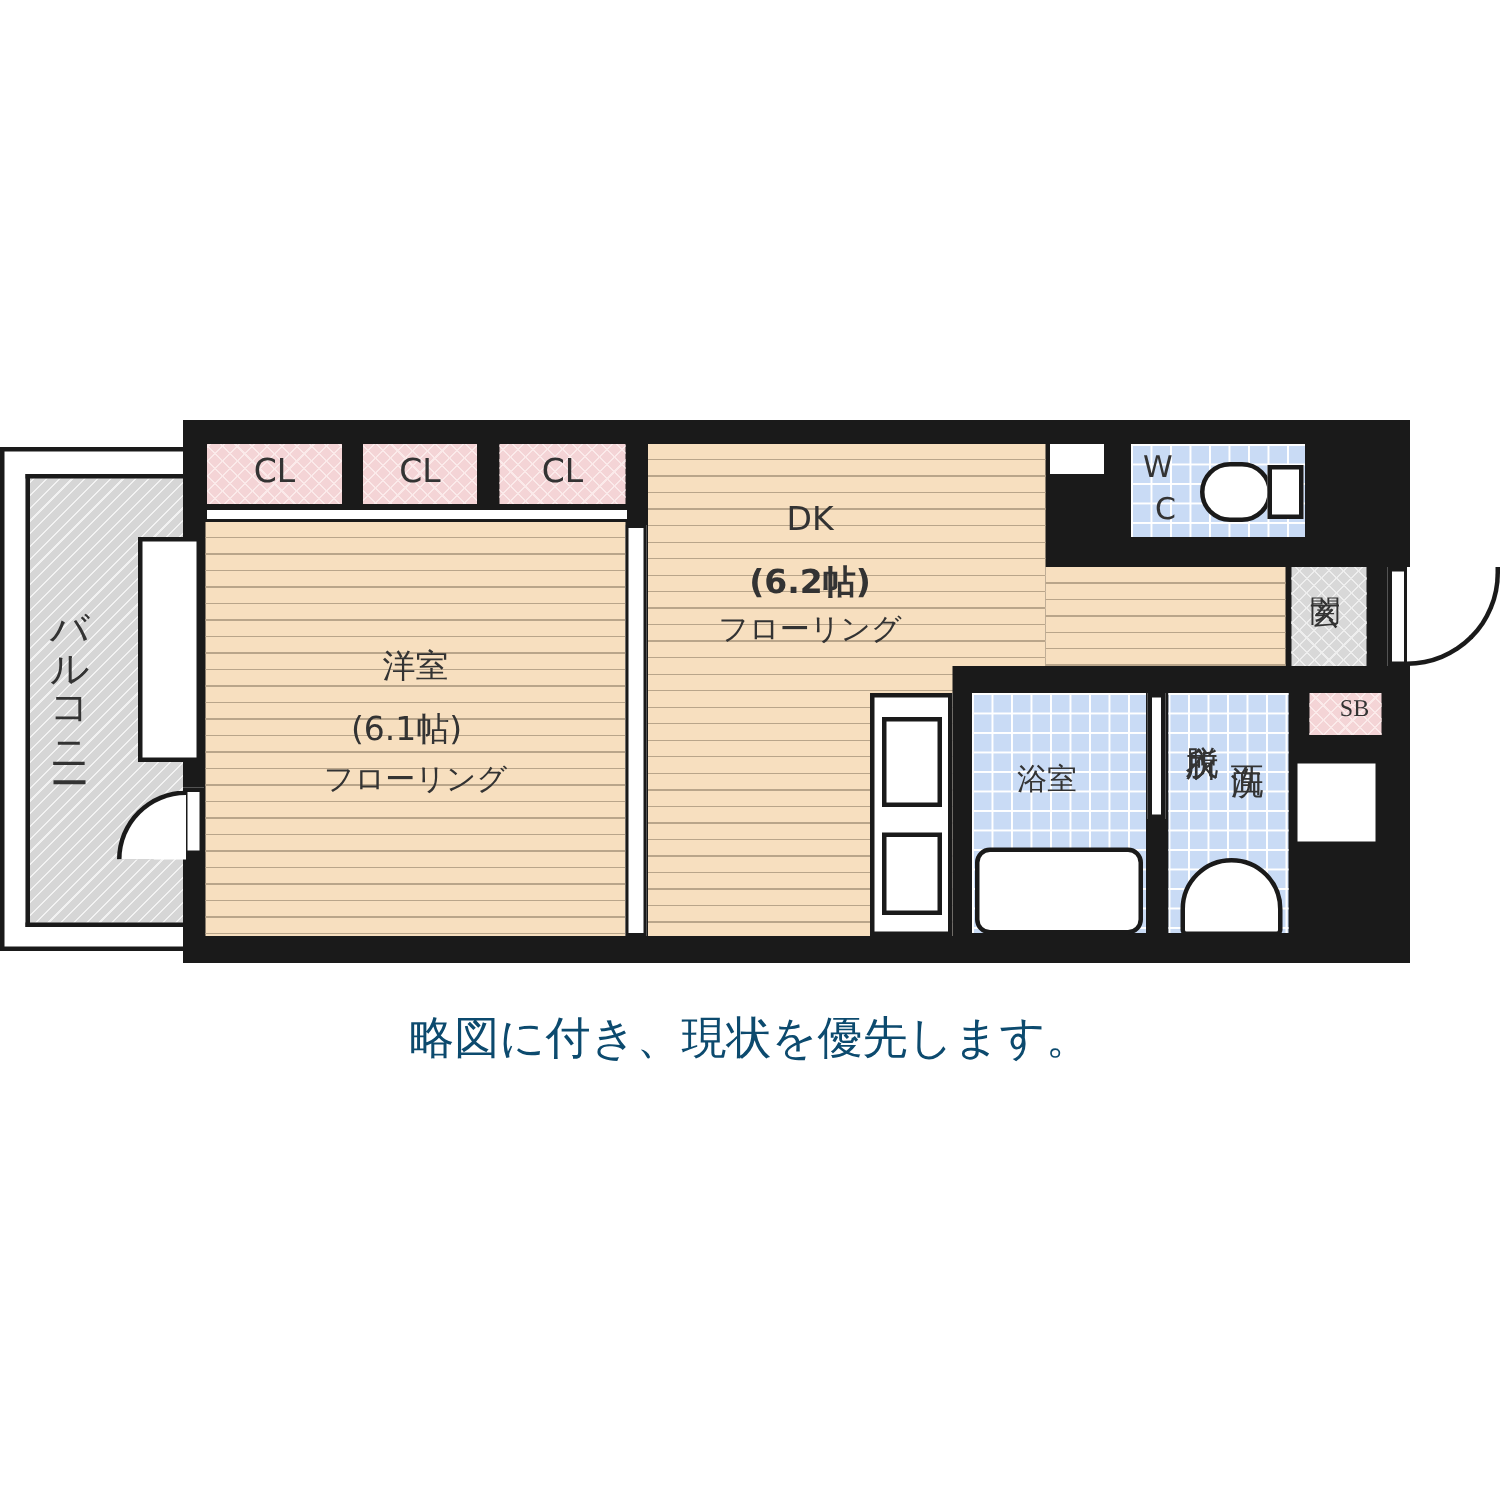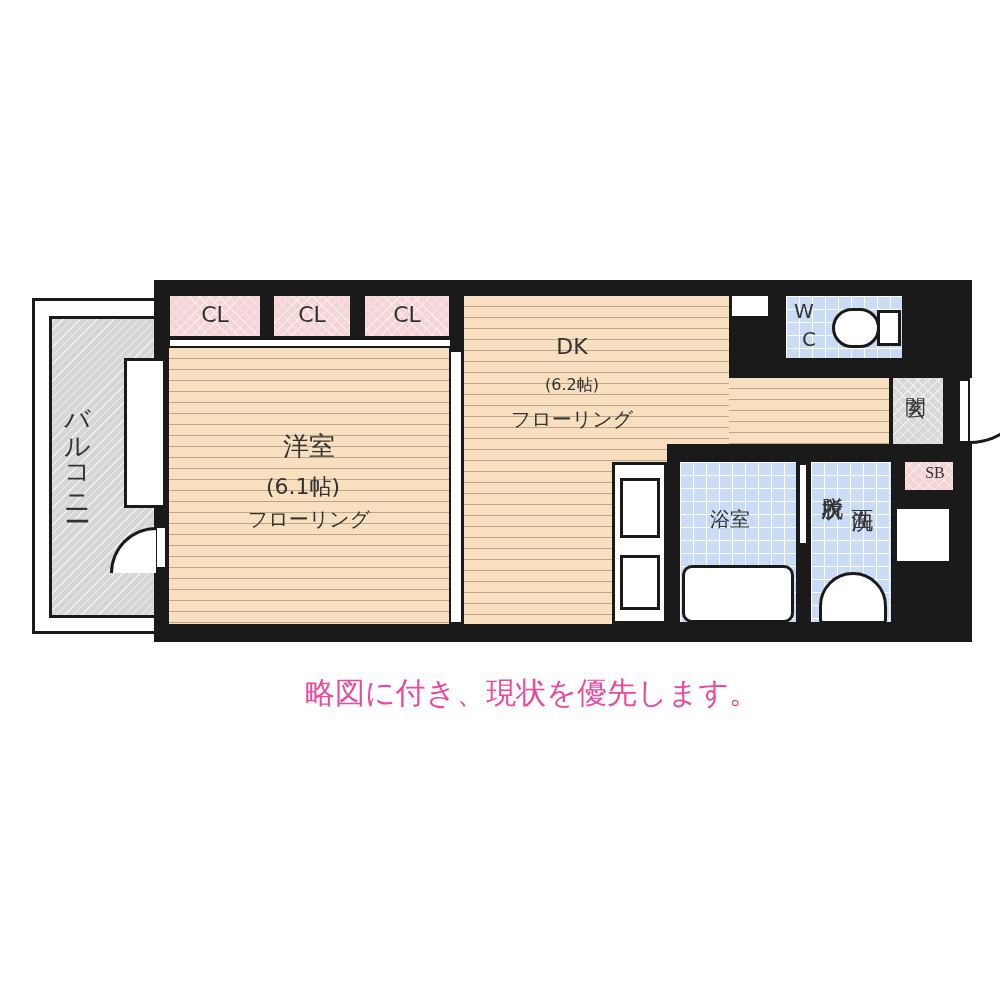--- a/index.html
+++ b/index.html
@@ -1,17 +1,17 @@
 <!DOCTYPE html>
 <html><head>
 <meta charset="utf-8">
 <style>
   html,body{margin:0;padding:0;background:#fff;}
   body{width:1000px;height:1000px;position:relative;overflow:hidden;font-family:"DejaVu Sans","Liberation Sans",sans-serif;}
-  .abs{position:absolute;box-sizing:border-box;margin-left:32px;}
+  .abs{position:absolute;box-sizing:border-box;}
   .wall{background:#1a1a1a;}
   .floor{background-color:#f7dfbf;background-image:repeating-linear-gradient(180deg,transparent 0 10px,#b9a58a 10px 11px);}
   .tile{background-color:#c9dbf5;background-image:linear-gradient(90deg,#fff 1px,transparent 1px),linear-gradient(180deg,#fff 1px,transparent 1px);background-size:13px 13px;}
   .cl{background-color:#f4d4d6;background-image:repeating-linear-gradient(45deg,transparent 0 6px,#fbeaea 6px 7px),repeating-linear-gradient(-45deg,transparent 0 6px,#fbeaea 6px 7px);}
   .genkan{background-color:#d8d8d8;background-image:repeating-linear-gradient(45deg,transparent 0 6px,#eee 6px 7px),repeating-linear-gradient(-45deg,transparent 0 6px,#eee 6px 7px);}
   .balcony{background-color:#d6d6d6;background-image:repeating-linear-gradient(-45deg,transparent 0 5px,#f2f2f2 5px 6px);}
   .lbl{color:#333;text-align:center;line-height:1.15;white-space:nowrap;}
   .vert{writing-mode:vertical-rl;}
   .white{background:#fff;border:3px solid #1a1a1a;}
 </style>
@@ -27,35 +27,35 @@
 <div class="abs cl" style="left:138px;top:296px;width:90px;height:40px;"></div>
 <div class="abs cl" style="left:242px;top:296px;width:76px;height:40px;"></div>
 <div class="abs cl" style="left:333px;top:296px;width:84px;height:40px;"></div>
 <div class="abs lbl" style="left:138px;top:302px;width:90px;font-size:22px;">CL</div>
 <div class="abs lbl" style="left:242px;top:302px;width:76px;font-size:22px;">CL</div>
 <div class="abs lbl" style="left:333px;top:302px;width:84px;font-size:22px;">CL</div>
 
 <div class="abs" style="left:138px;top:338px;width:280px;height:10px;background:#fff;border-top:2px solid #1a1a1a;border-bottom:2px solid #1a1a1a;"></div>
 
 <div class="abs floor" style="left:137px;top:348px;width:280px;height:276px;"></div>
-<div class="abs lbl" style="left:137px;top:432px;width:280px;font-size:26px;">洋室</div>
+<div class="abs lbl" style="left:137px;top:432px;width:280px;font-size:22px;">洋室</div>
 <div class="abs lbl" style="left:137px;top:474px;width:268px;font-size:22px;">(6.1帖)</div>
 <div class="abs lbl" style="left:137px;top:508px;width:280px;font-size:20px;">フローリング</div>
 
 <div class="abs white" style="left:92px;top:358px;width:42px;height:150px;"></div>
 <div class="abs white" style="left:122px;top:525px;width:14px;height:45px;"></div>
 <div class="abs" style="left:78px;top:527px;width:46px;height:46px;border:3px solid #1a1a1a;border-right:none;border-bottom:none;border-radius:46px 0 0 0;background:#fff;"></div>
 
 <div class="abs" style="left:417px;top:350px;width:14px;height:274px;background:#fff;border:2px solid #1a1a1a;"></div>
 
 <div class="abs floor" style="left:432px;top:296px;width:265px;height:328px;"></div>
 <div class="abs floor" style="left:697px;top:378px;width:160px;height:66px;"></div>
 <div class="abs wall" style="left:635px;top:444px;width:225px;height:180px;"></div>
 <div class="abs lbl" style="left:470px;top:334px;width:140px;font-size:22px;">DK</div>
-<div class="abs lbl" style="left:460px;top:376px;width:160px;font-size:16px;">(6.2帖)</div>
+<div class="abs lbl" style="left:460px;top:376px;width:160px;font-size:22px;font-weight:bold;">(6.2帖)</div>
 <div class="abs lbl" style="left:440px;top:408px;width:200px;font-size:20px;">フローリング</div>
 <div class="abs" style="left:700px;top:296px;width:36px;height:20px;background:#fff;"></div>
 
 <div class="abs white" style="left:580px;top:462px;width:55px;height:162px;"></div>
 <div class="abs white" style="left:588px;top:478px;width:40px;height:60px;"></div>
 <div class="abs white" style="left:588px;top:555px;width:40px;height:55px;"></div>
 
 <div class="abs tile" style="left:754px;top:296px;width:116px;height:62px;"></div>
 <div class="abs lbl" style="left:762px;top:300px;font-size:20px;">W</div>
 <div class="abs lbl" style="left:770px;top:328px;font-size:20px;">C</div>
@@ -73,13 +73,13 @@
 <div class="abs lbl" style="left:648px;top:508px;width:100px;font-size:20px;">浴室</div>
 <div class="abs white" style="left:650px;top:565px;width:112px;height:58px;border-radius:10px;"></div>
 <div class="abs white" style="left:765px;top:462px;width:12px;height:84px;"></div>
 
 <div class="abs tile" style="left:779px;top:462px;width:80px;height:160px;"></div>
 <div class="abs lbl vert" style="left:788px;top:480px;font-size:22px;">脱衣所</div>
 <div class="abs lbl vert" style="left:818px;top:492px;font-size:22px;">洗面</div>
 <div class="abs white" style="left:787px;top:572px;width:68px;height:52px;border-radius:34px 34px 4px 4px;"></div>
 <div class="abs white" style="left:862px;top:506px;width:58px;height:58px;"></div>
 
-<div class="abs lbl" style="left:0;top:676px;width:1000px;font-size:30px;color:#ec4899;">略図に付き、現状を優先します。</div>
+<div class="abs lbl" style="left:0;top:676px;width:1000px;font-size:30px;color:#0c4a6e;">略図に付き、現状を優先します。</div>
 
 </body></html>

